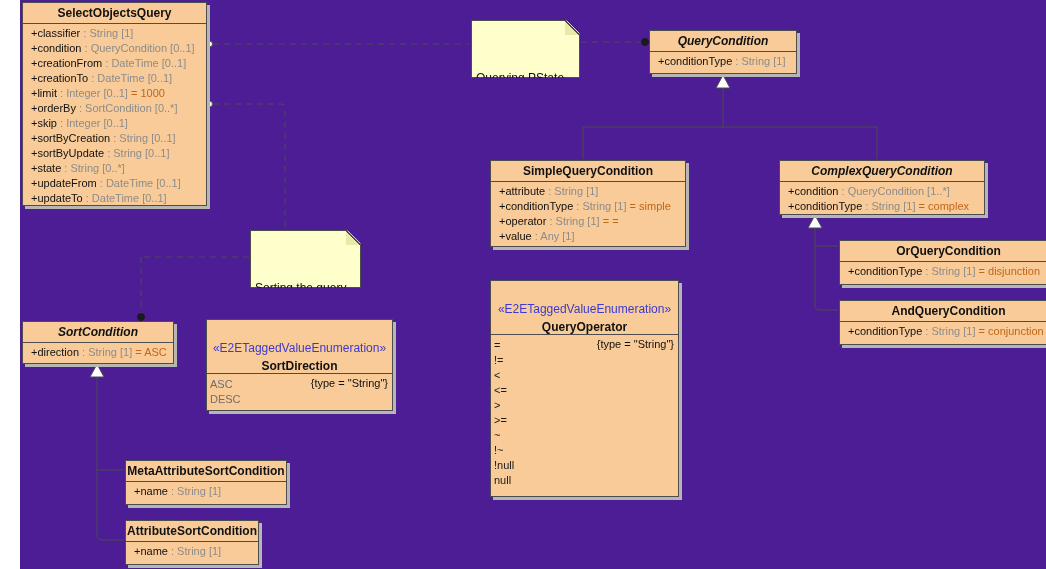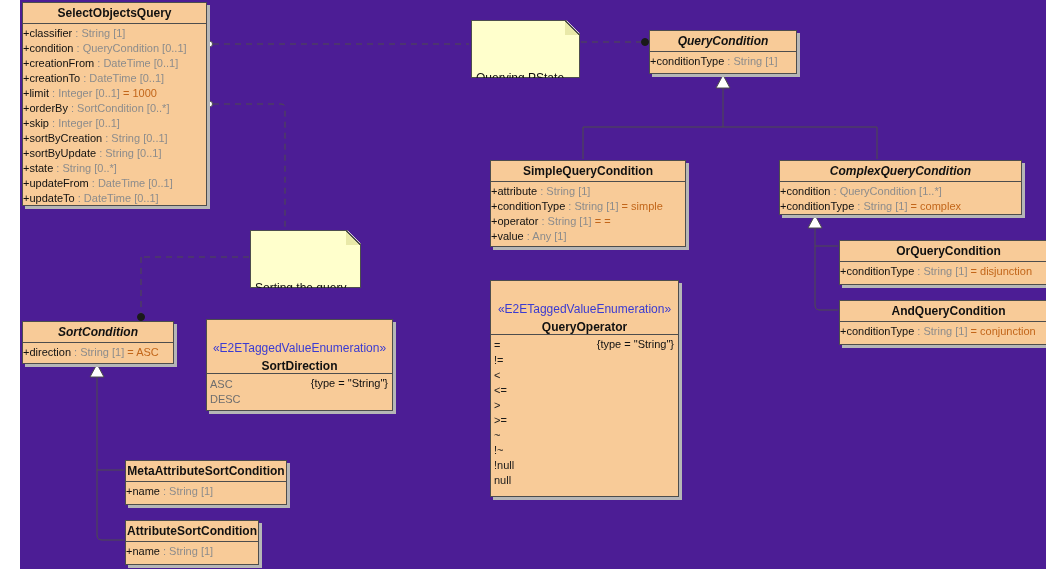--- a/index.html
+++ b/index.html
@@ -24,21 +24,21 @@
     height:20px;line-height:20px;
     text-align:center;
     font-size:12px;font-weight:bold;color:#111111;
     border-bottom:1px solid #4D4D4D;
     white-space:nowrap;overflow:hidden;
   }
   .uml-class.abstract .title{font-style:italic;}
   .attrs{padding:2px 0 0 0;}
   .attr-row{
     font-size:11px;line-height:15px;
-    padding-left:0;white-space:nowrap;color:#111111;
+    padding-left:8px;white-space:nowrap;color:#111111;
   }
   .attr-row .at{color:#8C8C8C;}
   .attr-row .ad{color:#C2661A;}
   .enum-head{border-bottom:1px solid #4D4D4D;padding-top:20px;height:54px;box-sizing:border-box;}
   .enum-stereo{font-size:12px;line-height:17px;text-align:center;color:#3B3BD1;white-space:nowrap;}
   .enum-name{font-size:12px;line-height:18px;text-align:center;font-weight:bold;color:#111111;}
   .enum-tag{font-size:11px;line-height:16px;text-align:right;padding-right:4px;color:#111111;}
   .enum-values{padding-top:3px;}
   .enum-val{font-size:11px;line-height:15px;padding-left:3px;white-space:nowrap;}
   .enum-values.gray .enum-val{color:#6E6E6E;}
@@ -130,21 +130,21 @@
   <div class="uml-class" style="left:470px;top:160px;width:196px;height:87px;">
     <div class="title">SimpleQueryCondition</div>
     <div class="attrs">
         <div class="attr-row"><span class="an">+attribute</span><span class="at"> : String [1]</span></div>
         <div class="attr-row"><span class="an">+conditionType</span><span class="at"> : String [1]</span><span class="ad"> = simple</span></div>
         <div class="attr-row"><span class="an">+operator</span><span class="at"> : String [1]</span><span class="ad"> = =</span></div>
         <div class="attr-row"><span class="an">+value</span><span class="at"> : Any [1]</span></div>
       </div>
   </div>
 
-  <div class="uml-class abstract" style="left:759px;top:160px;width:243px;height:55px;">
+  <div class="uml-class abstract" style="left:759px;top:160px;width:206px;height:55px;">
     <div class="title">ComplexQueryCondition</div>
     <div class="attrs">
         <div class="attr-row"><span class="an">+condition</span><span class="at"> : QueryCondition [1..*]</span></div>
         <div class="attr-row"><span class="an">+conditionType</span><span class="at"> : String [1]</span><span class="ad"> = complex</span></div>
       </div>
   </div>
 
   <div class="uml-class" style="left:819px;top:240px;width:219px;height:45px;">
     <div class="title">OrQueryCondition</div>
     <div class="attrs">

